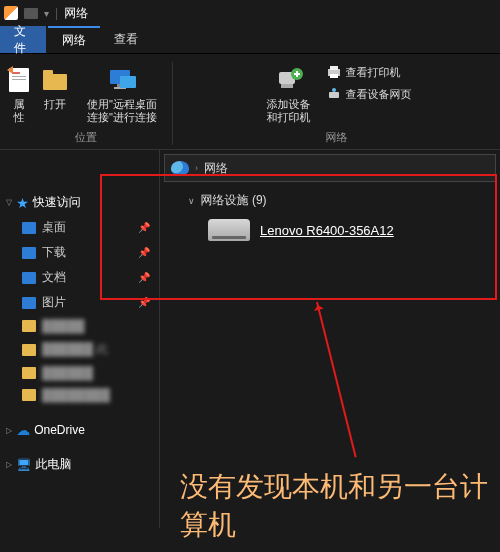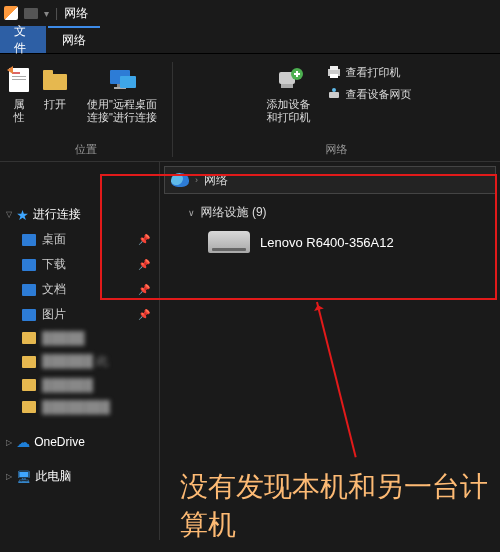--- a/index.html
+++ b/index.html
@@ -17,21 +17,21 @@
 .ribbon { background: #1a1a1a; padding: 8px 0 4px 0; display: flex; border-bottom: 1px solid #333; }
 .rgroup { display: flex; flex-direction: column; align-items: center; border-right: 1px solid #333; padding: 0 4px; }
 .rgroup:last-child { border-right: none; }
 .rbtns { display: flex; gap: 2px; }
 .rbtn { display: flex; flex-direction: column; align-items: center; width: 58px; padding: 2px; cursor: pointer; }
 .rbtn .ricon { width: 32px; height: 32px; margin-bottom: 2px; display: flex; align-items: center; justify-content: center; }
 .rbtn .rlabel { font-size: 11px; color: #ddd; text-align: center; line-height: 1.2; }
 .rsmall { display: flex; flex-direction: column; gap: 2px; padding: 0 4px; }
 .rsmallitem { display: flex; align-items: center; gap: 4px; font-size: 11px; color: #ddd; cursor: pointer; height: 20px; }
 .rsmallitem .sicon { width: 16px; height: 16px; display: flex; align-items: center; justify-content: center; }
-.rgrouplabel { font-size: 11px; color: #999; margin-top: 16px; text-align: center; }
+.rgrouplabel { font-size: 11px; color: #999; margin-top: 4px; text-align: center; }
 
 .main { display: flex; height: calc(552px - 26px - 28px - 120px); }
 .sidebar { width: 160px; background: #1a1a1a; border-right: 1px solid #333; overflow: hidden; padding-top: 40px; }
 .side-section { font-size: 12px; }
 .side-header { display: flex; align-items: center; gap: 4px; padding: 4px 6px; color: #fff; }
 .side-header .chev { color: #888; font-size: 8px; }
 .star-icon { color: #3ea6ff; font-size: 14px; }
 .side-item { display: flex; align-items: center; gap: 6px; padding: 4px 4px 4px 22px; color: #ccc; cursor: pointer; position: relative; }
 .side-item .pin { position: absolute; right: 8px; color: #888; font-size: 10px; }
 .side-item .fi { width: 14px; height: 12px; border-radius: 1px; flex-shrink: 0; }
@@ -44,21 +44,21 @@
 .cloud { color: #1e7fd8; font-size: 14px; }
 
 .content { flex: 1; background: #1a1a1a; position: relative; }
 .breadcrumb { height: 28px; background: #232323; border: 1px solid #444; margin: 4px 4px 0 4px; display: flex; align-items: center; padding: 0 6px; gap: 6px; font-size: 12px; color: #ddd; }
 .breadcrumb .bc-icon { width: 18px; height: 14px; background: radial-gradient(circle at 30% 40%, #5fb9e8 40%, #2d7cd6 45%); border-radius: 50% 50% 40% 40%; }
 .breadcrumb .bc-sep { color: #888; font-size: 9px; }
 
 .group-header { display: flex; align-items: center; gap: 6px; padding: 10px 6px 6px 28px; font-size: 12px; color: #ddd; }
 .group-header .chev { color: #aaa; font-size: 9px; }
 
-.device { display: flex; align-items: center; gap: 10px; padding: 4px 18px 4px 48px; font-size: 13px; color: #fff; }
+.device { display: flex; align-items: center; gap: 10px; padding: 4px 18px 4px 48px; font-size: 13px; color: #fff; text-decoration: underline; }
 .device-icon { width: 42px; height: 22px; background: linear-gradient(#d8d8d8,#a8a8a8); border-radius: 4px 4px 2px 2px; position: relative; }
 .device-icon::after { content: ""; position: absolute; bottom: 2px; left: 4px; right: 4px; height: 3px; background: #666; border-radius: 1px; }
 
 .redbox { position: absolute; border: 2px solid #e21a1a; pointer-events: none; }
 .annotation { position: absolute; color: #fdba74; font-size: 28px; font-weight: 500; pointer-events: none; }
 .arrow-line { position: absolute; width: 2px; background: #e21a1a; transform-origin: top center; pointer-events: none; }
 .arrow-line::before { content: ""; position: absolute; top: -2px; left: -4px; border: 5px solid transparent; border-bottom-color: #e21a1a; }
 
 svg.ricon-svg { width: 32px; height: 32px; }
 </style>
@@ -69,20 +69,21 @@
   <div class="tb-icon"></div>
   <div class="tb-folder"></div>
   <span style="color:#888;font-size:10px">▾</span>
   <span class="tb-sep">|</span>
   <span>网络</span>
 </div>
 
 <div class="tabs">
   <div class="tab" style="background:#2d5fa5;color:#fff;margin-right:2px;width:46px;justify-content:center">文件</div>
   <div class="tab active" style="background:#1a1a1a;border-top:2px solid #3d8be8">网络</div>
+  <div class="tab">查看</div>
 </div>
 
 <div class="ribbon">
   <div class="rgroup">
     <div class="rbtns">
       <div class="rbtn" style="width:30px">
         <div class="ricon">
           <svg class="ricon-svg" viewBox="0 0 32 32">
               <rect x="6" y="4" width="20" height="24" fill="#fff" rx="1"></rect>
               <rect x="9" y="8" width="8" height="2" fill="#d66"></rect>
@@ -158,21 +159,21 @@
     <div class="rgrouplabel">网络</div>
   </div>
 </div>
 
 <div class="main">
   <div class="sidebar">
     <div class="side-section">
       <div class="side-header">
         <span class="chev">▽</span>
         <span class="star-icon">★</span>
-        <span>进行连接</span>
+        <span>快速访问</span>
       </div>
       <div class="side-item">
           <div class="fi fi-desktop"></div>
           <span>桌面</span>
           <span class="pin">📌</span>
         </div>
       <div class="side-item">
           <div class="fi fi-download"></div>
           <span>下载</span>
           <span class="pin">📌</span>

